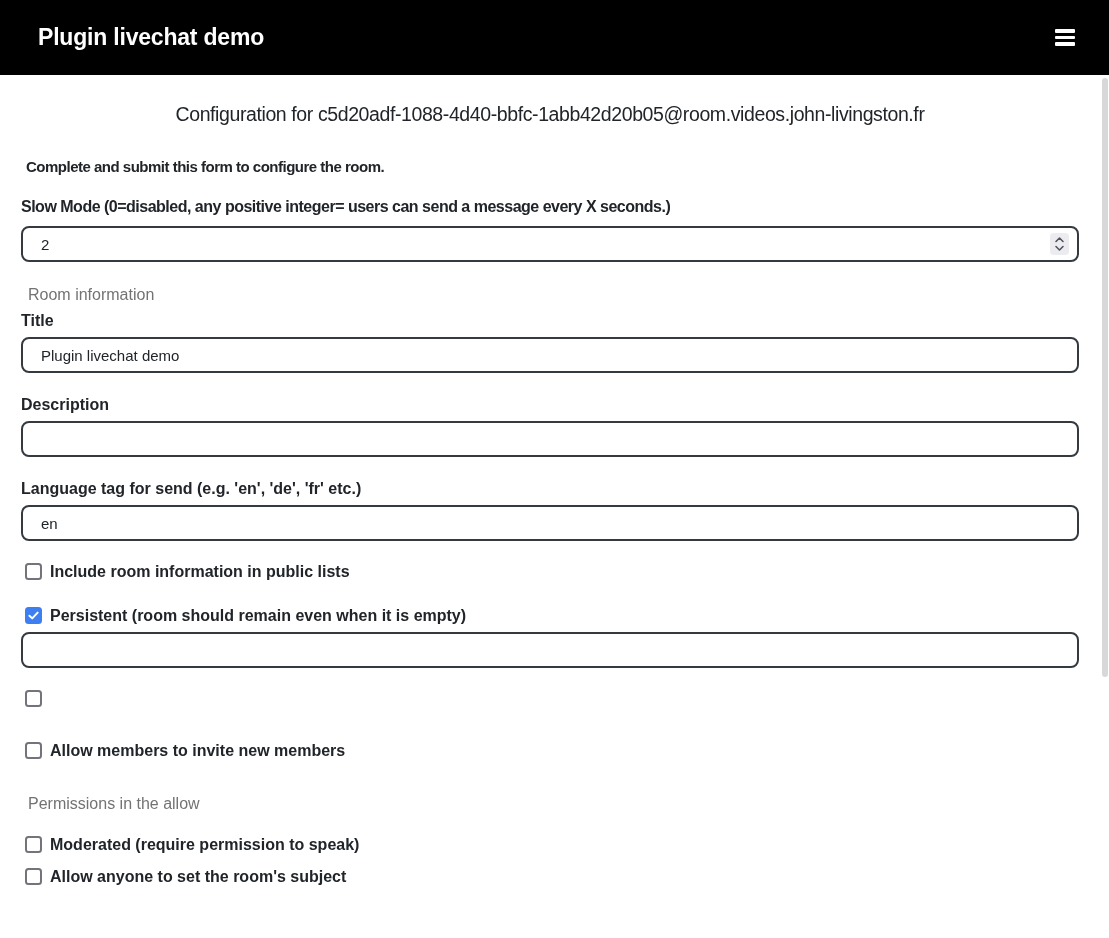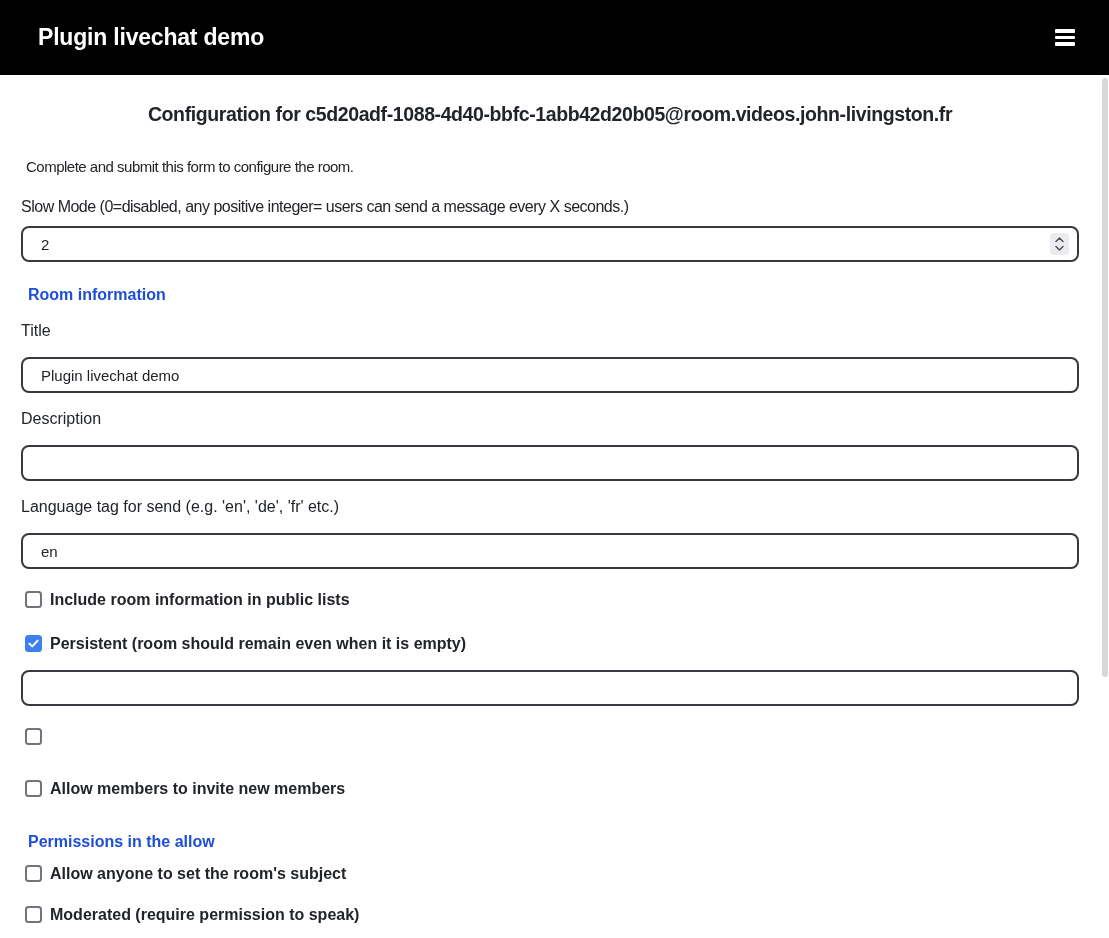--- a/index.html
+++ b/index.html
@@ -22,32 +22,32 @@
     color: #ffffff; font-size: 23px; font-weight: 700; letter-spacing: -0.2px;
   }
   .hamburger { display: flex; flex-direction: column; gap: 3px; cursor: pointer; padding: 4px 0; }
   .hamburger i { display: block; width: 20px; height: 3.5px; background: #ffffff; border-radius: 1px; }
 
   
   .content { padding: 0 30px 0 21px; }
 
   .page-heading {
     margin: 25px 0 0; text-align: center;
-    font-size: 19.5px; font-weight: 700; letter-spacing: -0.4px; color: #212529;
+    font-size: 19.5px; font-weight: 400; letter-spacing: -0.4px; color: #212529;
   }
   .instructions {
     margin: 32px 0 0; margin-left: 5px;
-    font-size: 15px; letter-spacing: -0.3px; color: #212529;
+    font-size: 15px; letter-spacing: -0.3px; color: #212529; font-weight: bold;
   }
   .field-label {
-    display: block; font-size: 16px; font-weight: 400; color: #212529; line-height: 20px;
+    display: block; font-size: 16px; font-weight: 700; color: #212529; line-height: 20px;
   }
   .condensed { letter-spacing: -0.5px; }
   .section-header {
-    margin-left: 7px; font-size: 16px; font-weight: 700; color: #1d4ed8; line-height: 20px;
+    margin-left: 7px; font-size: 16px; font-weight: 400; color: #737373; line-height: 20px;
   }
 
   .text-input {
     display: block; width: 100%; height: 36px;
     border: 2px solid #343a40; border-radius: 8px;
     padding: 0 18px; background: #ffffff;
     font-family: "Liberation Sans", sans-serif; font-size: 15px; color: #212529;
     outline: none;
   }
   .input-wrap { position: relative; }
@@ -74,22 +74,22 @@
   .cb-label { font-size: 16px; font-weight: 700; color: #212529; line-height: 21px; }
 
   
   .scroll-thumb {
     position: absolute; top: 78px; right: 1px; width: 6px; height: 599px;
     background: #d8d8d8; border-radius: 3px;
   }
 
   
   .mt28{margin-top:28px}.mt32{margin-top:32px}.mt22{margin-top:22px}
-  .mt9{margin-top:9px}.mt23{margin-top:23px}.mt6{margin-top:16px}
-  .mt16{margin-top:16px}.mt20{margin-top:20px}.mt19{margin-top:33px}
+  .mt9{margin-top:9px}.mt23{margin-top:23px}.mt6{margin-top:6px}
+  .mt16{margin-top:22px}.mt20{margin-top:20px}.mt19{margin-top:33px}
   .mt11{margin-top:11px}
 </style>
 </head>
 <body>
 
 <header class="app-header">
   <div class="app-title">Plugin livechat demo</div>
   <div class="hamburger">
     <span style="display:flex;flex-direction:column;gap:3px;">
       <i></i>
@@ -158,31 +158,31 @@
   <label class="checkbox-row mt19">
     <input type="checkbox" class="cb" style="">
     <span class="cb-box">
       
     </span>
     <span class="cb-label">Allow members to invite new members</span>
   </label>
 
   <div class="section-header mt19">Permissions in the allow</div>
 
+  <label class="checkbox-row mt20">
+    <input type="checkbox" class="cb" style="">
+    <span class="cb-box">
+      
+    </span>
+    <span class="cb-label">Moderated (require permission to speak)</span>
+  </label>
+
   <label class="checkbox-row mt11">
     <input type="checkbox" class="cb" style="">
     <span class="cb-box">
       
     </span>
     <span class="cb-label">Allow anyone to set the room's subject</span>
   </label>
 
-  <label class="checkbox-row mt20">
-    <input type="checkbox" class="cb" style="">
-    <span class="cb-box">
-      
-    </span>
-    <span class="cb-label">Moderated (require permission to speak)</span>
-  </label>
-
 </main>
 
 <div class="scroll-thumb"></div>
 
 </body></html>

